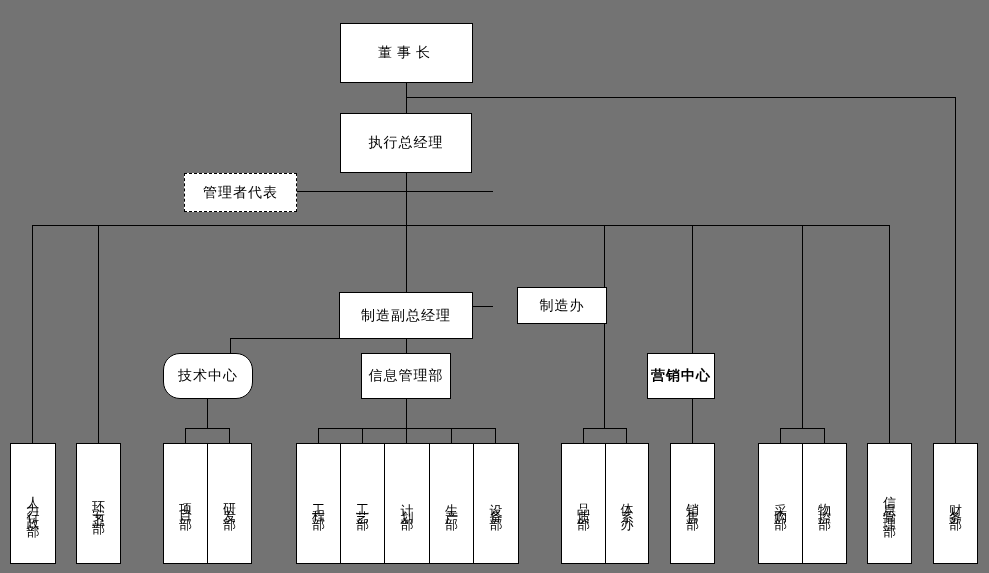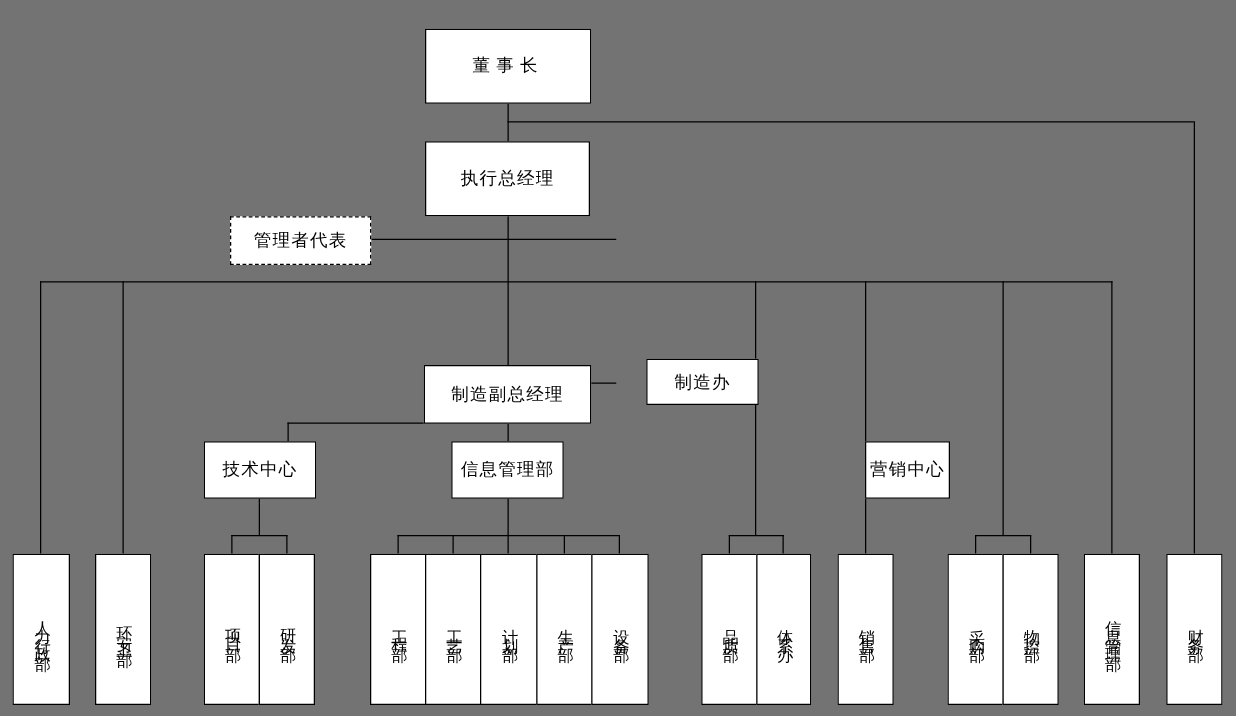--- a/index.html
+++ b/index.html
@@ -64,27 +64,27 @@
     <span class="lbl">管理者代表</span>
   </div>
 
   <div class="box" style="left:339px;top:257px;width:134px;height:47px;margin-top:35px;">
     <span class="lbl">制造副总经理</span>
   </div>
   <div class="box" style="left:493px;top:287px;width:90px;height:37px;margin-left:24px;">
     <span class="lbl">制造办</span>
   </div>
 
-  <div class="box" style="left:163px;top:353px;width:90px;height:46px;">
+  <div class="box" style="left:163px;top:353px;width:90px;height:46px;border-radius:17px;">
     <span class="lbl">技术中心</span>
   </div>
   <div class="box" style="left:361px;top:353px;width:90px;height:46px;">
     <span class="lbl">信息管理部</span>
   </div>
-  <div class="box" style="left:692px;top:353px;width:68px;height:46px;">
+  <div class="box" style="left:647px;top:353px;width:68px;height:46px;font-weight:bold;">
     <span class="lbl">营销中心</span>
   </div>
 
   <div class="box" style="left:10px;top:443px;width:46px;height:121px;">
     <span class="v">人力行政部</span>
   </div>
   <div class="box" style="left:76px;top:443px;width:45px;height:121px;">
     <span class="v">环安卫部</span>
   </div>
   <div class="box" style="left:163px;top:443px;width:45px;height:121px;">

